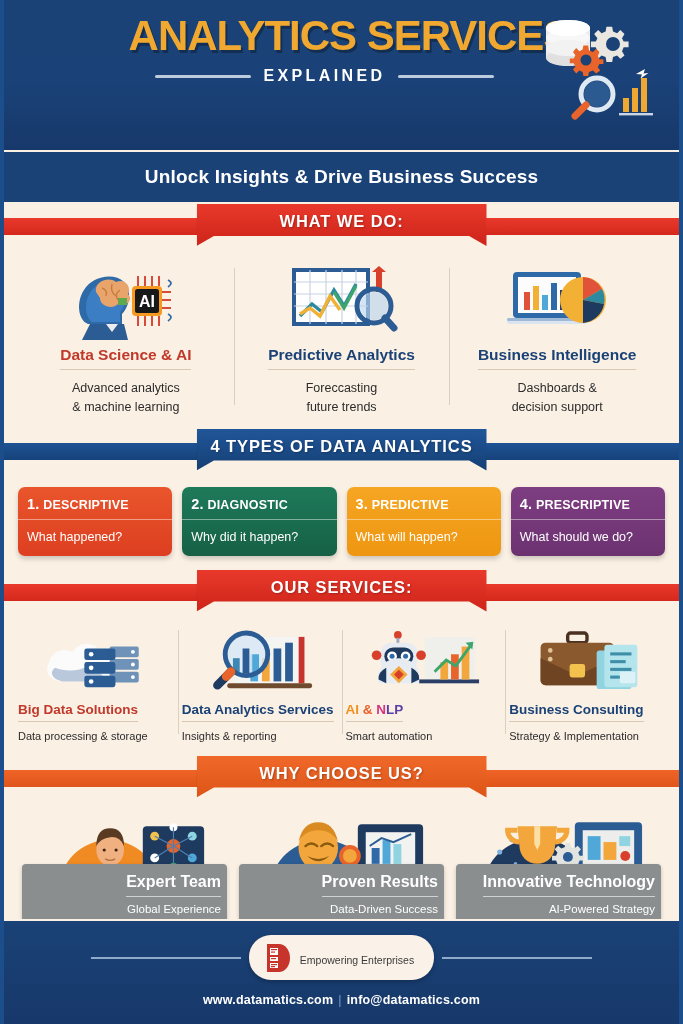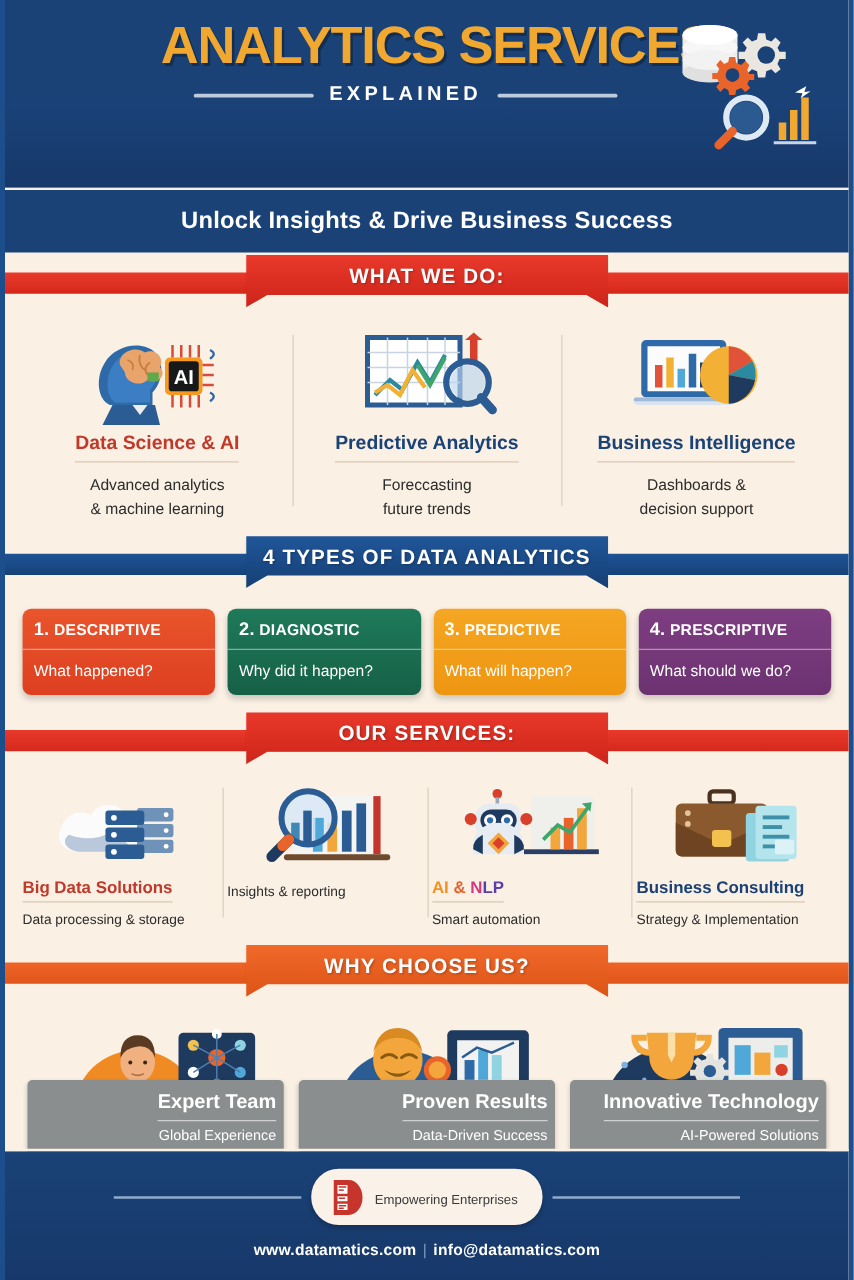--- a/index.html
+++ b/index.html
@@ -438,20 +438,23 @@
           <circle cx="46" cy="26" r="22" fill="#D8E8F5" opacity="0.82"></circle>
           <g>
             <rect x="32" y="30" width="7" height="16" fill="#3F87B5"></rect>
             <rect x="42" y="20" width="7" height="26" fill="#2B5D94"></rect>
             <rect x="52" y="26" width="7" height="20" fill="#4FA8D8"></rect>
           </g>
           <circle cx="46" cy="26" r="22" fill="none" stroke="#2B5D94" stroke-width="5"></circle>
           <path d="M30,44 L16,58" stroke="#1E3A5F" stroke-width="9" stroke-linecap="round"></path>
           <path d="M30,44 L25,49" stroke="#E8642A" stroke-width="9" stroke-linecap="round"></path>
         </svg>
+      </div>
+      <div>
+        <span class="svc-title s2">Data Analytics Services</span>
       </div>
       <div class="svc-desc">Insights &amp; reporting</div>
     </div>
 
     <div class="svc-col">
       <div class="svc-icon">
         <svg viewBox="0 0 120 70" width="116" height="68">
           <rect x="62" y="8" width="52" height="44" rx="3" fill="#EFEFEC"></rect>
           <rect x="56" y="52" width="62" height="4" fill="#2B3E66"></rect>
           <rect x="78" y="34" width="8" height="18" fill="#F2A63B"></rect>
@@ -609,21 +612,21 @@
             <rect x="-15" y="26" width="30" height="8" rx="2" fill="#D98A20"></rect>
           </g>
           <g transform="translate(102,48)">
             <path d="M0,-19 L5,-17 L10,-21 L15,-16 L11,-11 L13,-6 L19,-6 L19,1 L13,1 L11,6 L15,11 L10,16 L5,12 L0,14 L-1,20 L-8,20 L-9,14 L-14,12 L-19,16 L-24,11 L-20,6 L-22,1 L-28,1 L-28,-6 L-22,-6 L-20,-11 L-24,-16 L-19,-21 L-14,-17 L-9,-19 L-8,-25 L-1,-25 Z" fill="#E3E3E0" transform="scale(0.68)"></path>
             <circle cx="-3" cy="-3" r="5" fill="#2B5D94"></circle>
           </g>
         </svg>
       </div>
       <div class="why-panel">
         <div><span class="why-title">Innovative Technology</span></div>
-        <div class="why-sub">AI-Powered Solutions</div>
+        <div class="why-sub">AI-Powered Strategy</div>
       </div>
     </div>
   </div>
 
   <div class="footer">
     <div class="footer-rules">
       <div class="fr"></div>
       <div class="logo-pill">
         <div class="logo-mark">
           <svg viewBox="0 0 26 30" width="26" height="30">

